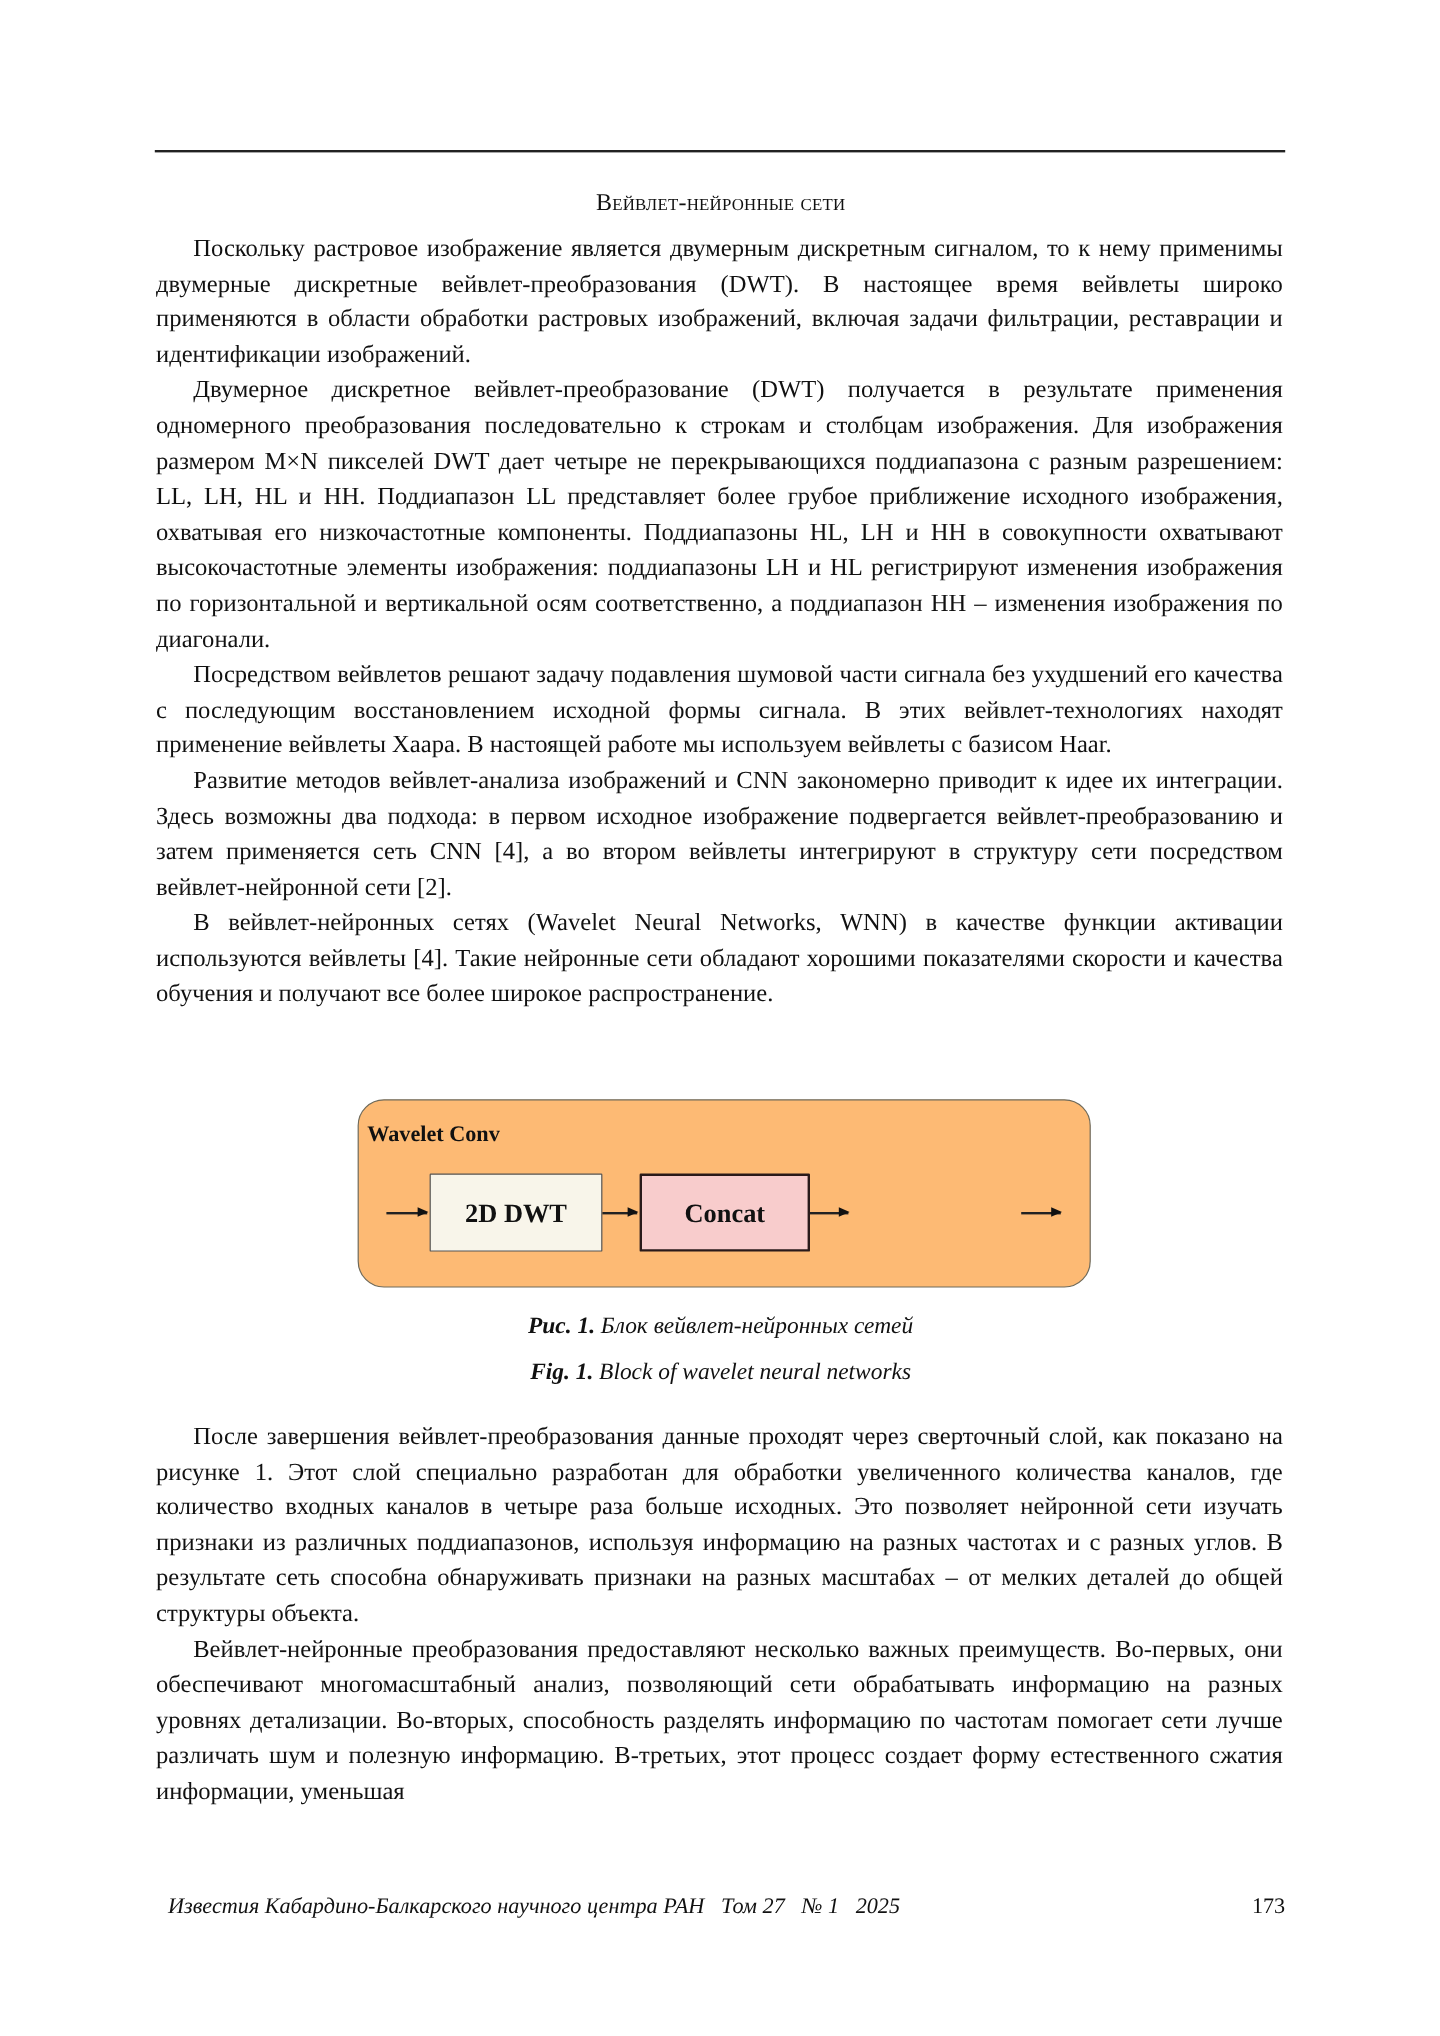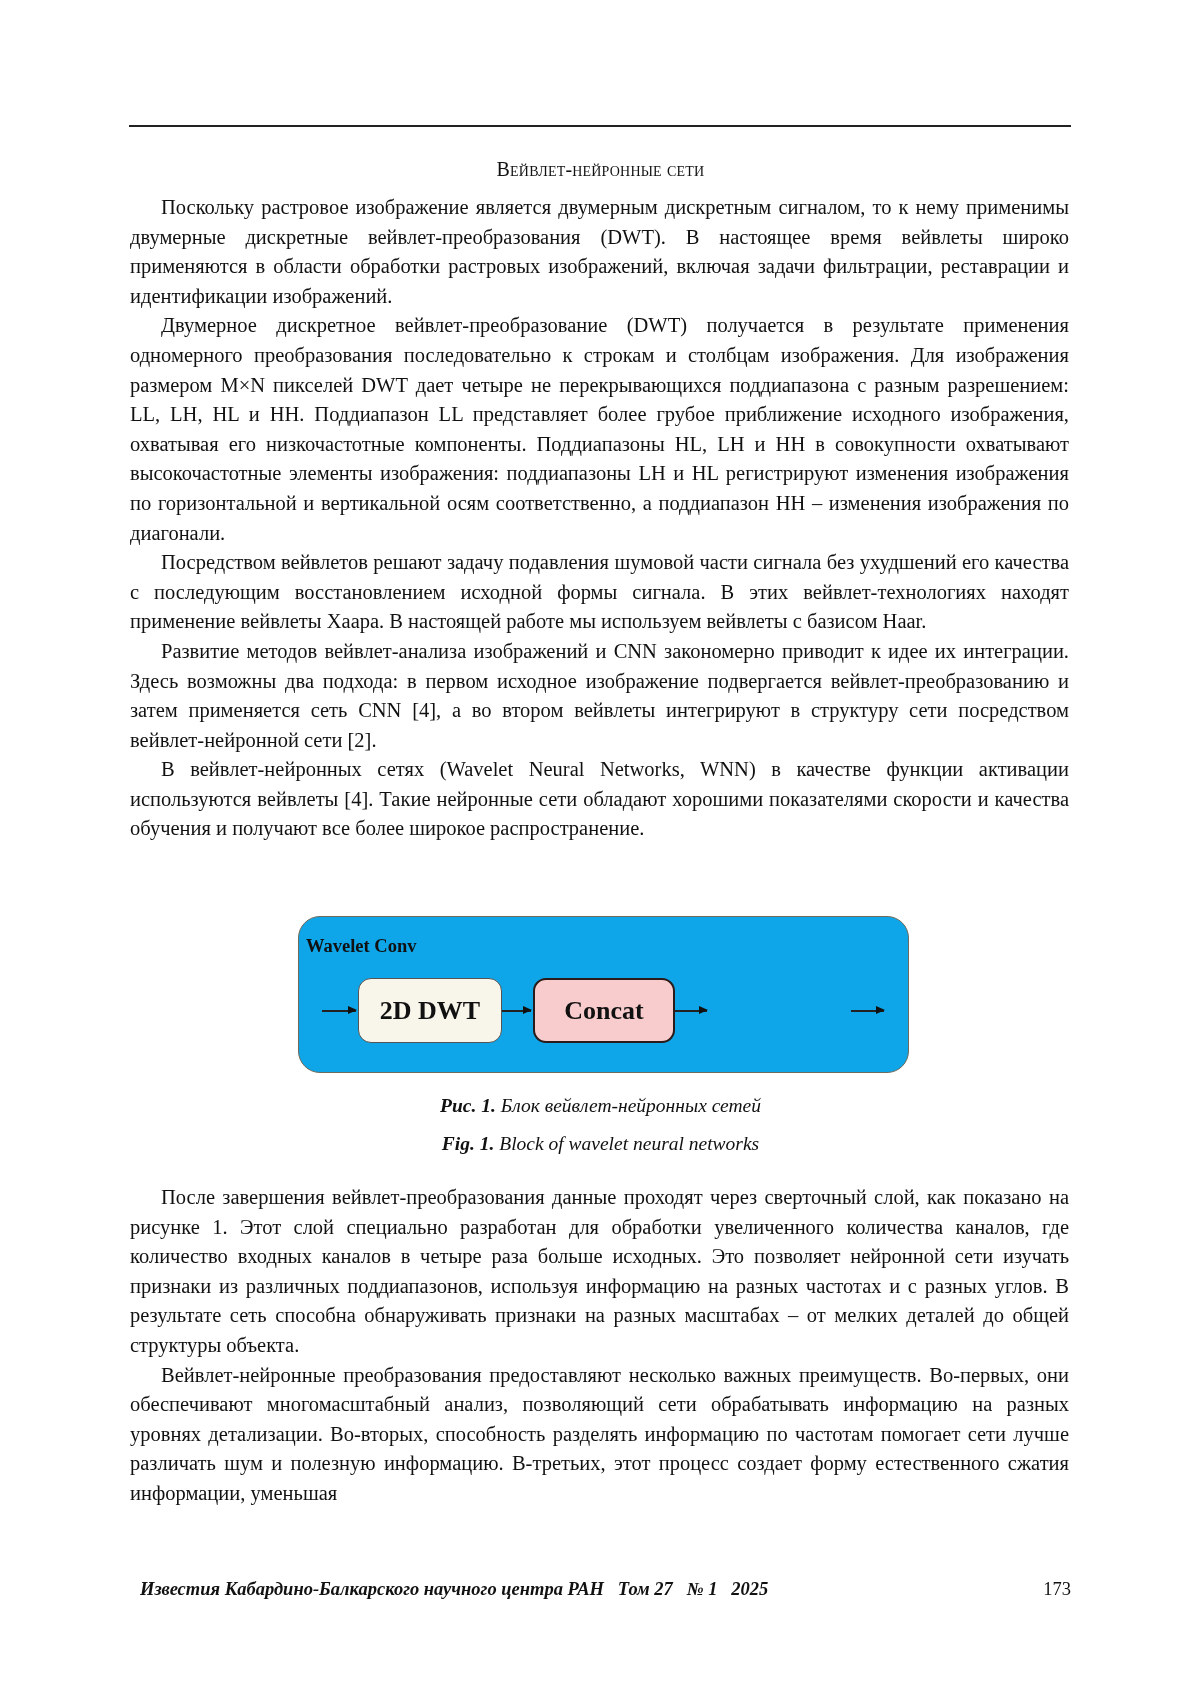--- a/index.html
+++ b/index.html
@@ -13,41 +13,41 @@
 
   .section-title { position:absolute; left:130px; top:158px; width:941px; text-align:center;
     font-size:20px; font-variant:small-caps; letter-spacing:0.2px; }
 
   .body { position:absolute; left:130px; width:939px; font-size:20.5px; line-height:29.6px; }
   .body p { margin:0; text-indent:31px; text-align:justify; text-align-last:left; hyphens:manual; }
   .block1 { top:193px; }
   .block2 { top:1183px; }
 
   .figure { position:absolute; left:298px; top:916px; width:611px; height:157px;
-    background:#0ea5e9; border:1.5px solid #6f6a5a; border-radius:22px; box-sizing:border-box; }
+    background:#fdba74; border:1.5px solid #6f6a5a; border-radius:22px; box-sizing:border-box; }
   .fig-label { position:absolute; left:7px; top:19px; font-weight:bold; font-size:18.5px; color:#111; }
-  .node { position:absolute; top:61px; height:65px; border-radius:13px; box-sizing:border-box;
-    display:flex; align-items:center; justify-content:center; font-weight:bold; font-size:26px; color:#111; }
+  .node { position:absolute; top:61px; height:65px; border-radius:1px; box-sizing:border-box;
+    display:flex; align-items:center; justify-content:center; font-weight:bold; font-size:22px; color:#111; }
   .node-dwt { left:59px; width:144px; background:#f8f5ea; border:1.5px solid #555; }
   .node-concat { left:234px; width:142px; background:#f8cccc; border:2px solid #2a1a1a; }
   .node-conv { left:410px; width:142px; background:#caffff; border:2px solid #5c9a3c; }
   .arrow { position:absolute; top:93px; height:1.5px; background:#222; }
   .arrow::after { content:""; position:absolute; right:-1px; top:-4px; border-left:9px solid #111;
     border-top:4.5px solid transparent; border-bottom:4.5px solid transparent; }
   .arrow-in { left:23px; width:34px; }
   .arrow-1 { left:203px; width:29px; }
   .arrow-2 { left:376px; width:32px; }
   .arrow-out { left:552px; width:33px; }
 
   .caption { position:absolute; left:130px; width:941px; text-align:center; font-size:19.5px; font-style:italic; }
   .caption b { font-style:italic; }
   .cap-ru { top:1095px; }
   .cap-en { top:1133px; }
 
-  .footer-journal { position:absolute; left:140px; top:1579px; font-size:18.5px; font-style:italic; white-space:pre;font-weight:bold; }
+  .footer-journal { position:absolute; left:140px; top:1579px; font-size:18.5px; font-style:italic; white-space:pre; }
   .footer-page { position:absolute; right:129px; top:1579px; font-size:18.5px; }
 </style>
 </head>
 <body>
 
 <div class="page">
 
   <div class="head-rule"></div>
 
   <div class="section-title">Вейвлет-нейронные сети</div>

